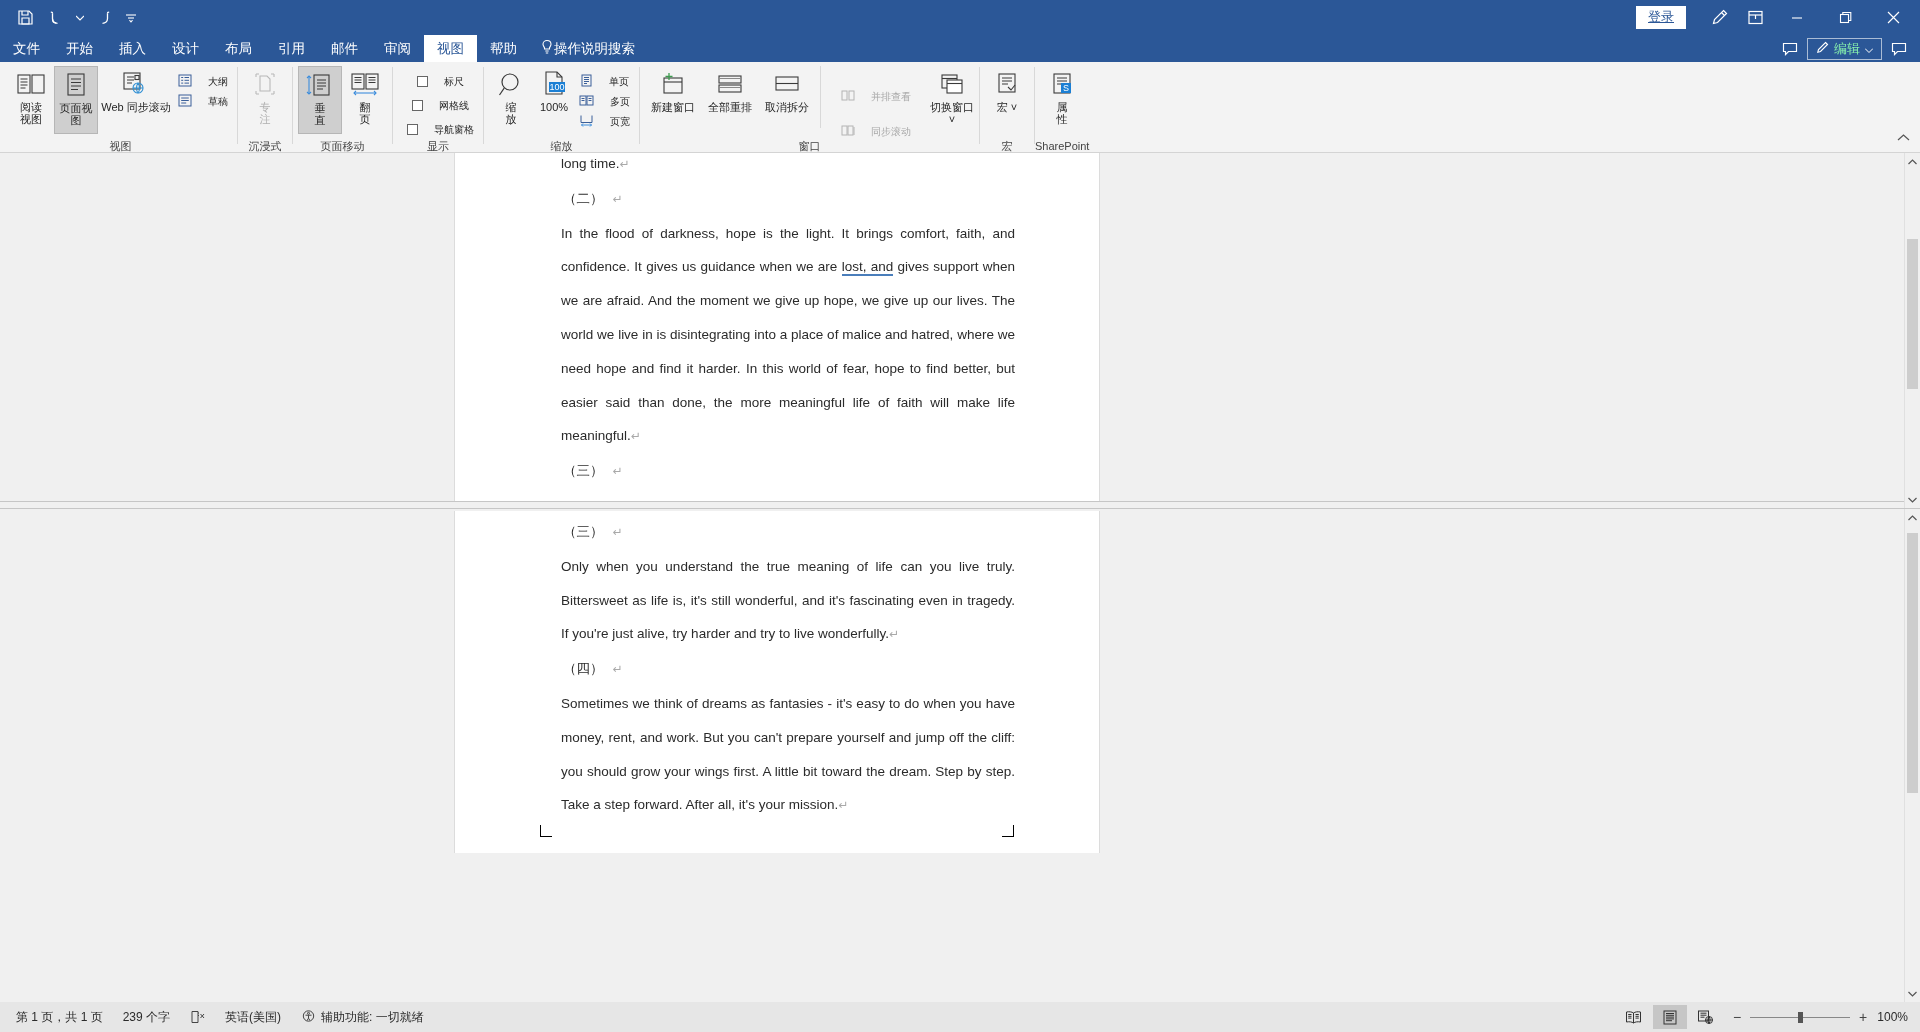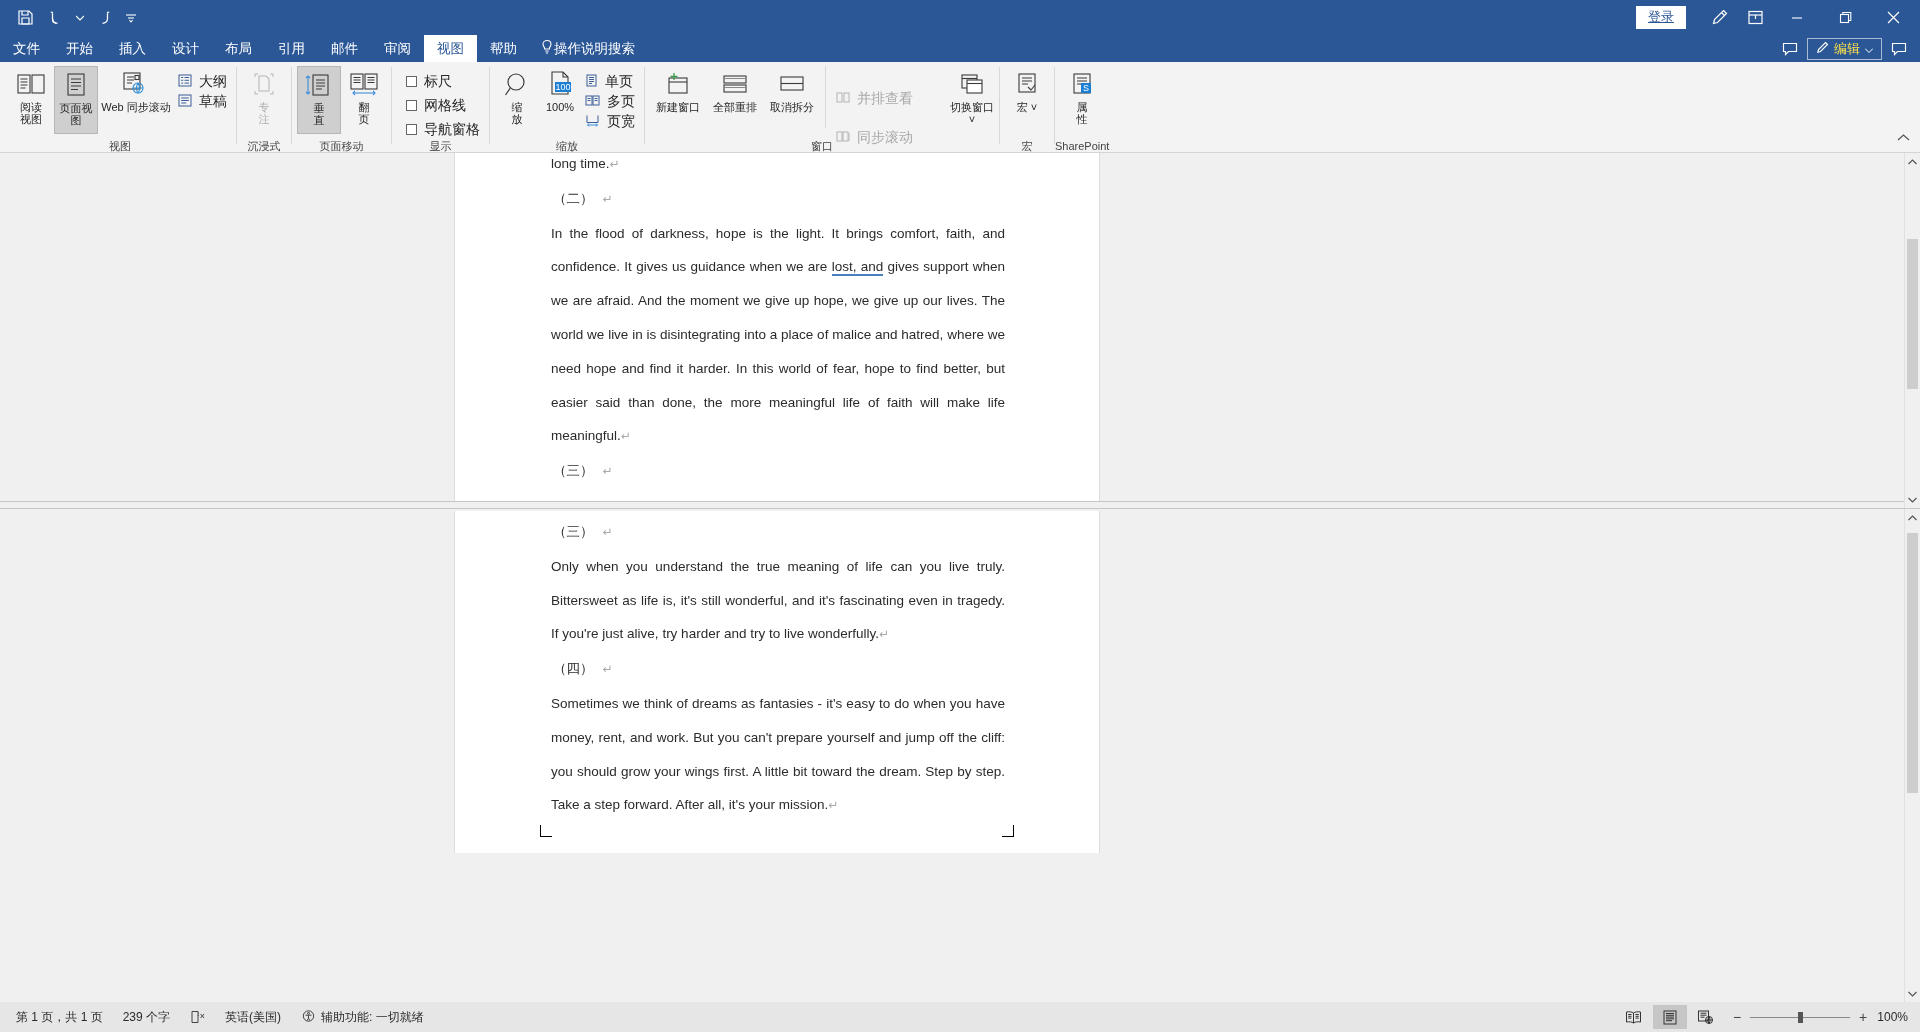--- a/index.html
+++ b/index.html
@@ -41,21 +41,21 @@
     flex: 0 0 27px; position: relative;
   }
   .tab {
     color: #fff; font-size: 13.5px; padding: 0 13px;
     display: flex; align-items: center; height: 27px; white-space: nowrap; font-family: Liberation Serif, serif;
   }
   .tab.active { background: #fff; color: #2b5797; }
   .tell-me { display: flex; align-items: center; color: #fff; font-size: 13.5px; padding-left: 10px; }
   .tabrow-right { margin-left: auto; display: flex; align-items: center; gap: 4px; padding-right: 8px; }
   .editbtn {
-    display: flex; align-items: center; gap: 5px; color: #fde047; font-size: 13px;
+    display: flex; align-items: center; gap: 5px; color: #86efac; font-size: 13px;
     border: 1px solid rgba(255,255,255,.6); padding: 2px 8px; height: 22px;
   }
   .cmt-icon { width: 26px; height: 22px; display: flex; align-items: center; justify-content: center; color: #fff; }
 
   
   .ribbon {
     height: 91px; background: #f3f3f3; border-bottom: 1px solid #d4d4d4;
     display: flex; flex: 0 0 91px; position: relative; padding-left: 4px;
   }
   .rgroup { display: flex; flex-direction: column; height: 91px; position: relative; }
@@ -74,43 +74,43 @@
   .bigbtn .ico { height: 32px; display: flex; align-items: center; justify-content: center; }
   .bigbtn .lbl { width: 42px; }
   .bigbtn.sel { background: #cfcfcf; border: 1px solid #b6b6b6; }
   .bigbtn.dis { color: #b0b0b0; }
   .bigbtn.wide { width: 56px; }
   .bigbtn.wide .lbl { width: 56px; }
   .bigbtn.vert-lbl .lbl { width: 14px; }
 
   .smallcol { display: flex; flex-direction: column; gap: 1px; padding-top: 2px; }
   .smallbtn {
-    display: flex; align-items: center; gap: 7px; font-size: 14px; color: #262626;
-    height: 19px; padding: 0 4px; white-space: nowrap;
+    display: flex; align-items: center; gap: 16px; font-size: 10px; color: #262626;
+    height: 19px; padding: 0 4px; white-space: nowrap; justify-content: center;
   }
   .smallbtn.dis { color: #a8a8a8; margin-top: 20px; }
   .chk { width: 11px; height: 11px; border: 1px solid #666; background: #fff; flex: 0 0 11px; }
 
   .ribbon-collapse {
     position: absolute; right: 8px; bottom: 6px; width: 18px; height: 18px;
     display: flex; align-items: center; justify-content: center; color: #666;
   }
 
   
   .docarea {
     flex: 1; background: #f0f0f0; position: relative; overflow: hidden; display: flex;
   }
   .pages-wrap { flex: 1; position: relative; overflow: hidden; }
   .page {
     position: absolute; left: 454px; width: 646px; background: #fff;
     border-left: 1px solid #dcdcdc; border-right: 1px solid #dcdcdc;
   }
   .page-gap { position: absolute; left: 0; right: 0; height: 8px; background: #f0f0f0; border-top: 1px solid #c6c6c6; border-bottom: 1px solid #c6c6c6; }
   .ptext {
-    position: absolute; left: 96px; width: 454px; top: 0;
+    position: absolute; left: 106px; width: 454px; top: 0;
     font-family: "Liberation Sans", "DejaVu Sans", sans-serif;
     font-size: 13.5px; color: #2b2b2b;
   }
   .para { text-align: justify; line-height: 33.8px; margin: 0; }
   .para.nj { text-align: left; }
   .heading { line-height: 33.8px; padding-left: 2px; }
   .pilcrow { color: #a9a9a9; font-size: 12px; }
   .spellerr { border-bottom: 2px solid #4a7ebb; }
   .crop-mark { position: absolute; width: 12px; height: 12px; }
   .crop-mark.bl { border-left: 1px solid #000; border-bottom: 1px solid #000; }

